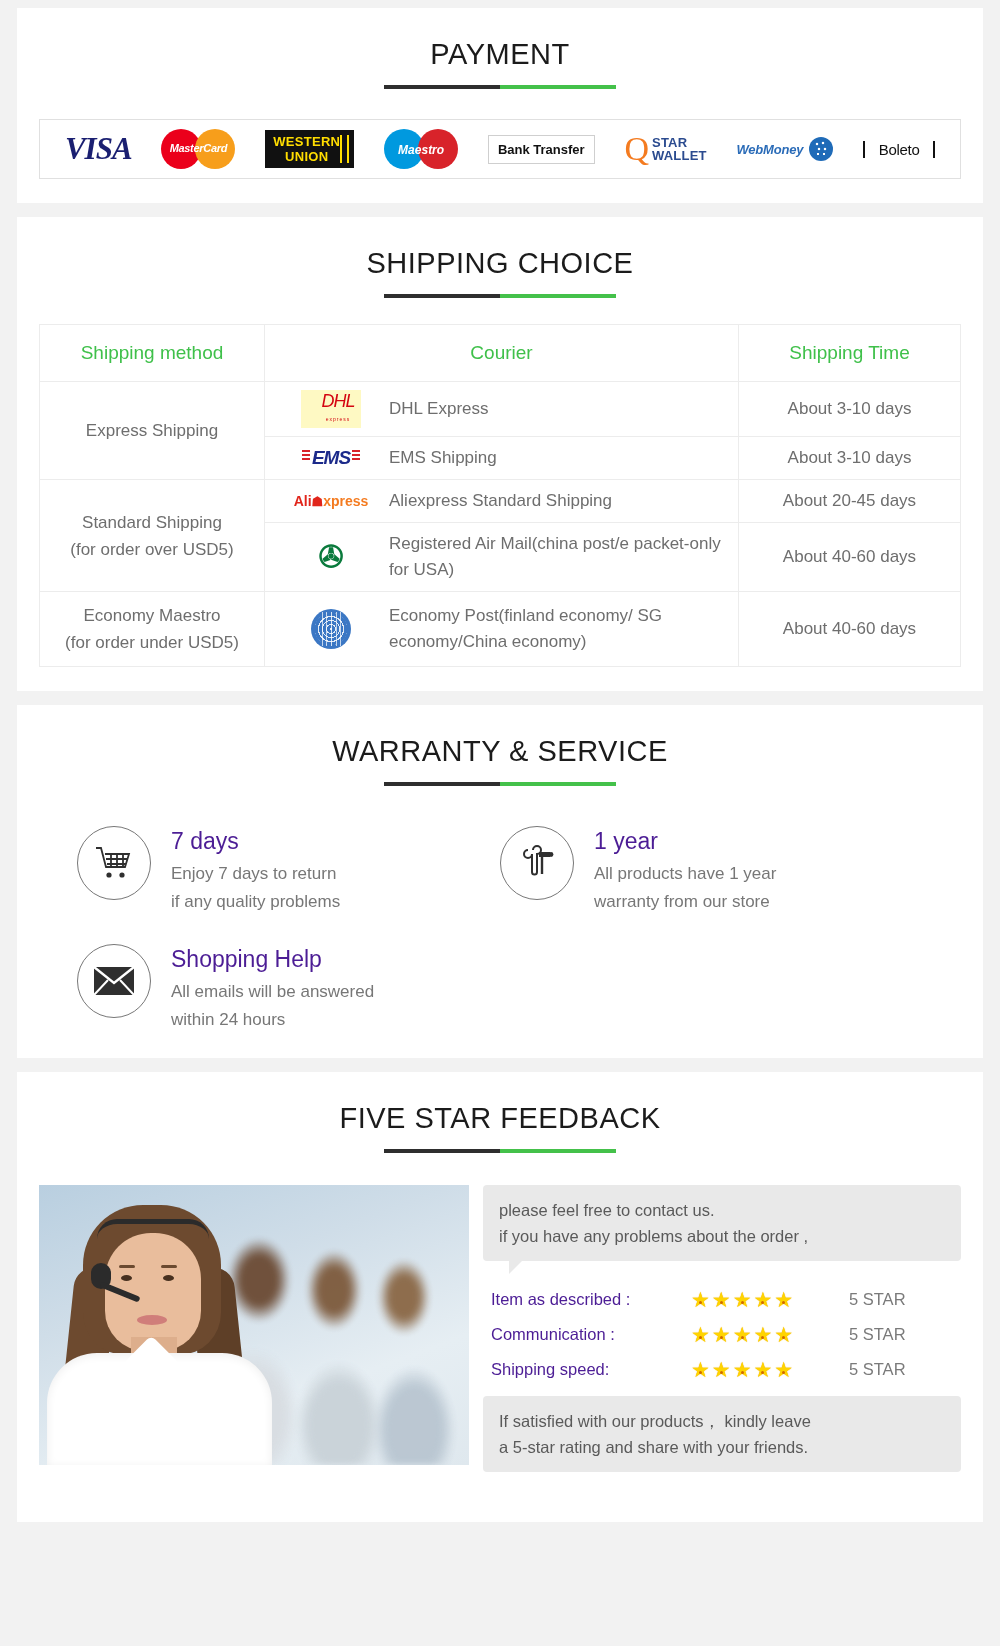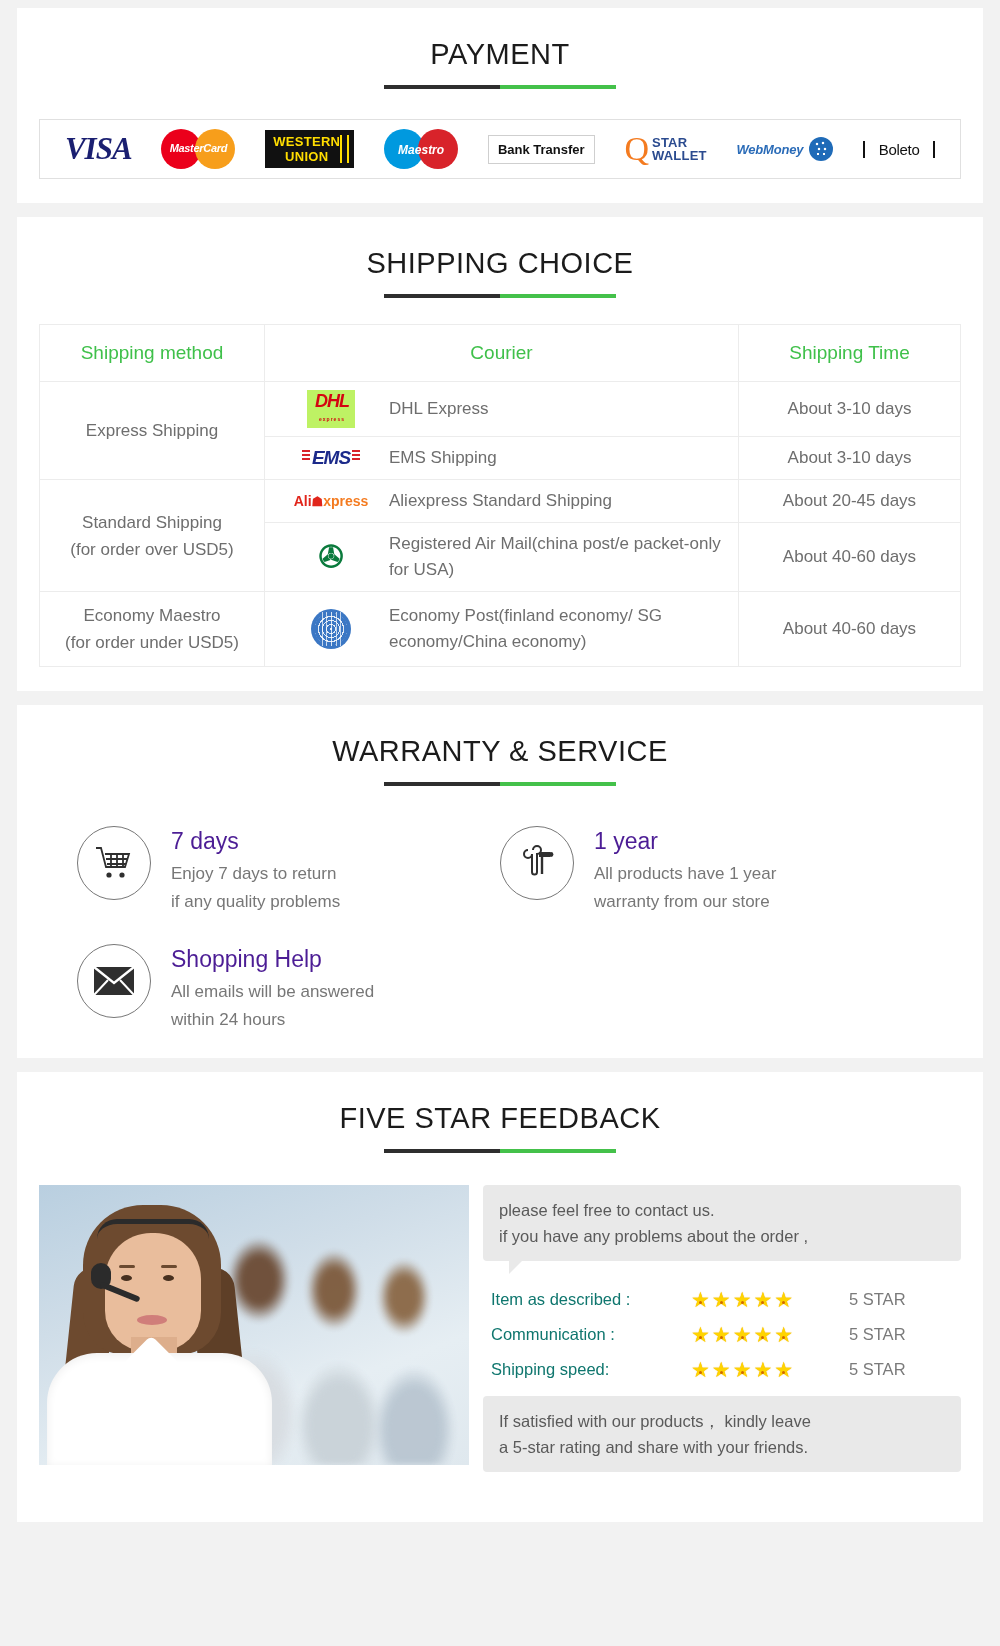--- a/index.html
+++ b/index.html
@@ -155,22 +155,22 @@
   .cell-time { text-align: center; padding: 10px 6px; }
   .cell-courier { padding: 8px 10px 8px 12px; }
   .courier-row { display: flex; align-items: center; }
   .courier-logo {
     width: 108px; min-width: 108px; display: flex; align-items: center;
     justify-content: center;
   }
   .courier-name { line-height: 26px; padding-left: 4px; }
 
   .logo-dhl {
-    background: #bef264; color: #d40511; font-style: italic; font-weight: bold;
-    font-size: 18px; padding: 2px 6px 0 8px; letter-spacing: -1px;
+    background: #fef9c3; color: #d40511; font-style: italic; font-weight: normal;
+    font-size: 18px; padding: 2px 6px 0 20px; letter-spacing: -1px;
     line-height: 18px; text-align: center;
   }
   .logo-dhl small { display: block; font-size: 5px; letter-spacing: 1px; font-style: normal; }
   .logo-ems {
     color: #1b2a8a; font-weight: bold; font-style: italic; font-size: 19px;
     letter-spacing: -1px; position: relative; padding: 0 8px;
   }
   .logo-ems::before, .logo-ems::after {
     content: ""; position: absolute; top: 3px; width: 8px; height: 11px;
     background: repeating-linear-gradient(to bottom, #d8232a 0 2px, #fff 2px 4px);
@@ -313,21 +313,21 @@
   }
   .bubble.top::after {
     content: ""; position: absolute; left: 26px; bottom: -13px;
     border-left: 14px solid #e9e9e9;
     border-bottom: 14px solid transparent;
   }
   .rating-list { margin: 28px 0 0 8px; }
   .rating-row {
     display: flex; align-items: center; margin-bottom: 14px;
   }
-  .rating-label { width: 200px; color: #0f766e; font-size: 16.5px; }
+  .rating-label { width: 200px; color: #4c1d95; font-size: 16.5px; }
   .stars { width: 130px; display: flex; gap: 2px; }
   .star { color: #ffd400; font-size: 21px; line-height: 21px;
           text-shadow: 0 0 1px #e8a200; position: relative; }
   .star::after {
     content: ""; position: absolute; left: 50%; top: 58%; width: 3px; height: 3px;
     margin-left: -1.5px; background: #d06a00; border-radius: 50%;
   }
   .rating-value { color: #7a7a7a; font-size: 16.5px; padding-left: 28px; }
   .bubble.bottom { margin-top: 16px; }
 </style>

